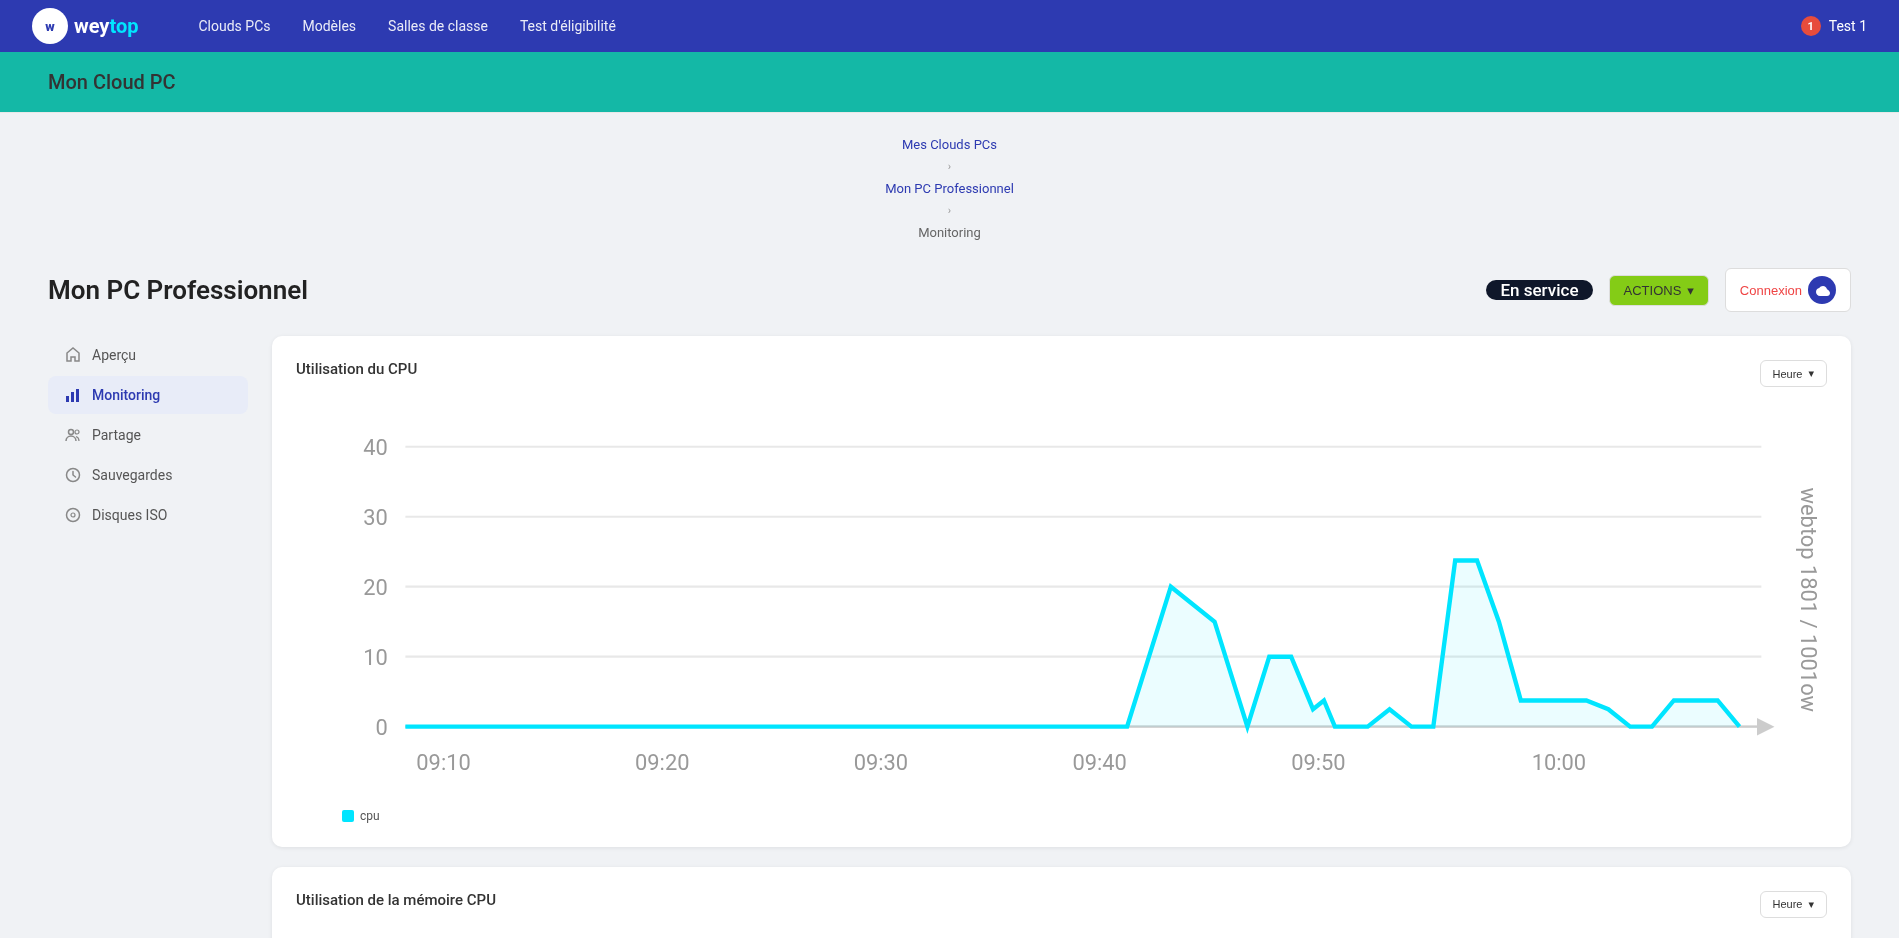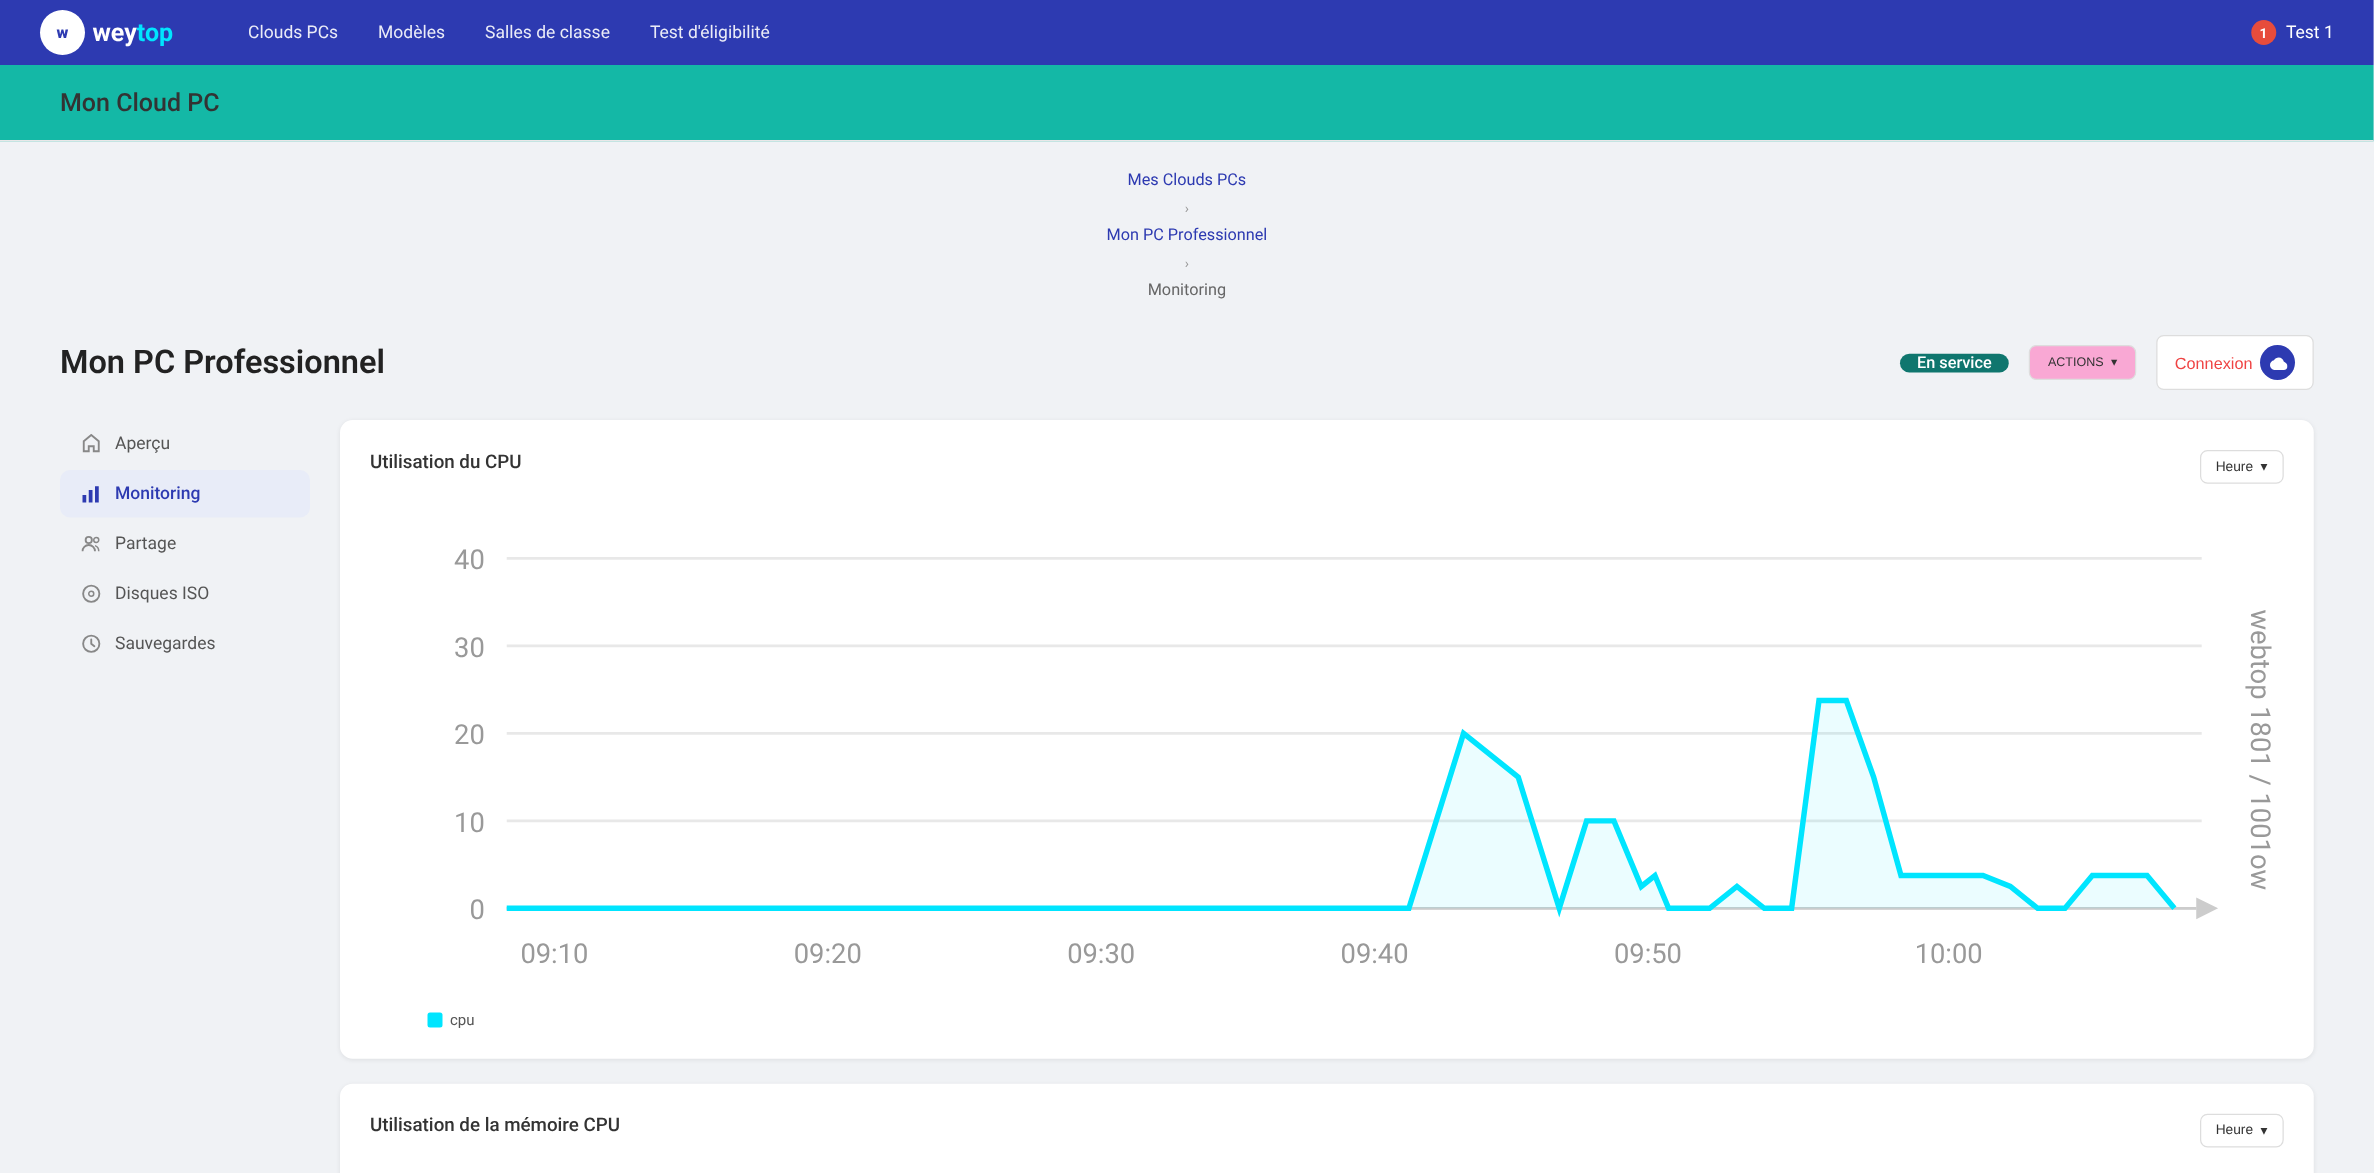--- a/index.html
+++ b/index.html
@@ -97,33 +97,33 @@
       margin-bottom: 24px;
       gap: 16px;
     }
     .pc-title {
       font-size: 26px;
       font-weight: 600;
       color: #222;
       flex: 1;
     }
     .status-badge {
-      background: #0f766e;
+      background: #0f172a;
       color: white;
       padding: 0 14px;
       border-radius: 20px;
-      font-size: 13px;
+      font-size: 17px;
       font-weight: 500;
     }
     .actions-btn {
-      background: #f9a8d4;
+      background: #84cc16;
       border: 1px solid #ddd;
       border-radius: 6px;
       padding: 7px 14px;
-      font-size: 10px;
+      font-size: 13px;
       cursor: pointer;
       display: flex; align-items: center; gap: 6px;
       color: #333;
     }
     .connexion-btn {
       background: white;
       border: 1px solid #ddd;
       border-radius: 6px;
       padding: 7px 14px;
       font-size: 13px;
@@ -331,33 +331,33 @@
             <circle cx="12" cy="5" r="2" stroke="#888" stroke-width="1.2"></circle>
             <path d="M14 14C14 11.8 12.5 10 11 9.5" stroke="#888" stroke-width="1.2" fill="none"></path>
           </svg>
         </div>
         <span>Partage</span>
       </div>
       <div class="sidebar-item">
         <div class="sidebar-icon">
           <svg width="16" height="16" viewBox="0 0 16 16" fill="none">
             <circle cx="8" cy="8" r="6.5" stroke="#888" stroke-width="1.5"></circle>
-            <circle cx="8" cy="8" r="2" stroke="#888" stroke-width="1.2"></circle>
-          </svg>
-        </div>
-        <span>Disques ISO</span>
+            <path d="M8 4.5V8L10.5 10" stroke="#888" stroke-width="1.5" stroke-linecap="round"></path>
+          </svg>
+        </div>
+        <span>Sauvegardes</span>
       </div>
       <div class="sidebar-item">
         <div class="sidebar-icon">
           <svg width="16" height="16" viewBox="0 0 16 16" fill="none">
             <circle cx="8" cy="8" r="6.5" stroke="#888" stroke-width="1.5"></circle>
-            <path d="M8 4.5V8L10.5 10" stroke="#888" stroke-width="1.5" stroke-linecap="round"></path>
-          </svg>
-        </div>
-        <span>Sauvegardes</span>
+            <circle cx="8" cy="8" r="2" stroke="#888" stroke-width="1.2"></circle>
+          </svg>
+        </div>
+        <span>Disques ISO</span>
       </div>
     </nav>
 
     <div class="charts-area">
 
       <div class="chart-card">
         <div class="chart-header">
           <span class="chart-title">Utilisation du CPU</span>
           <button class="time-select">
             <span>Heure</span>

